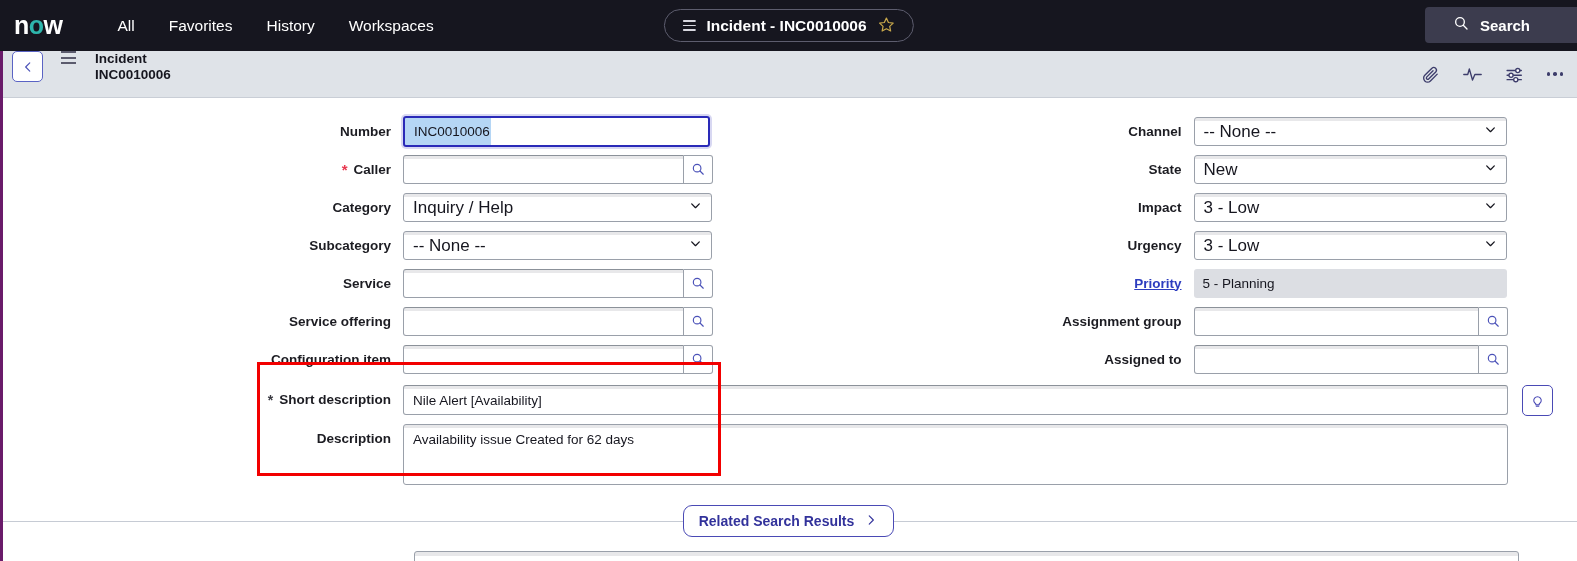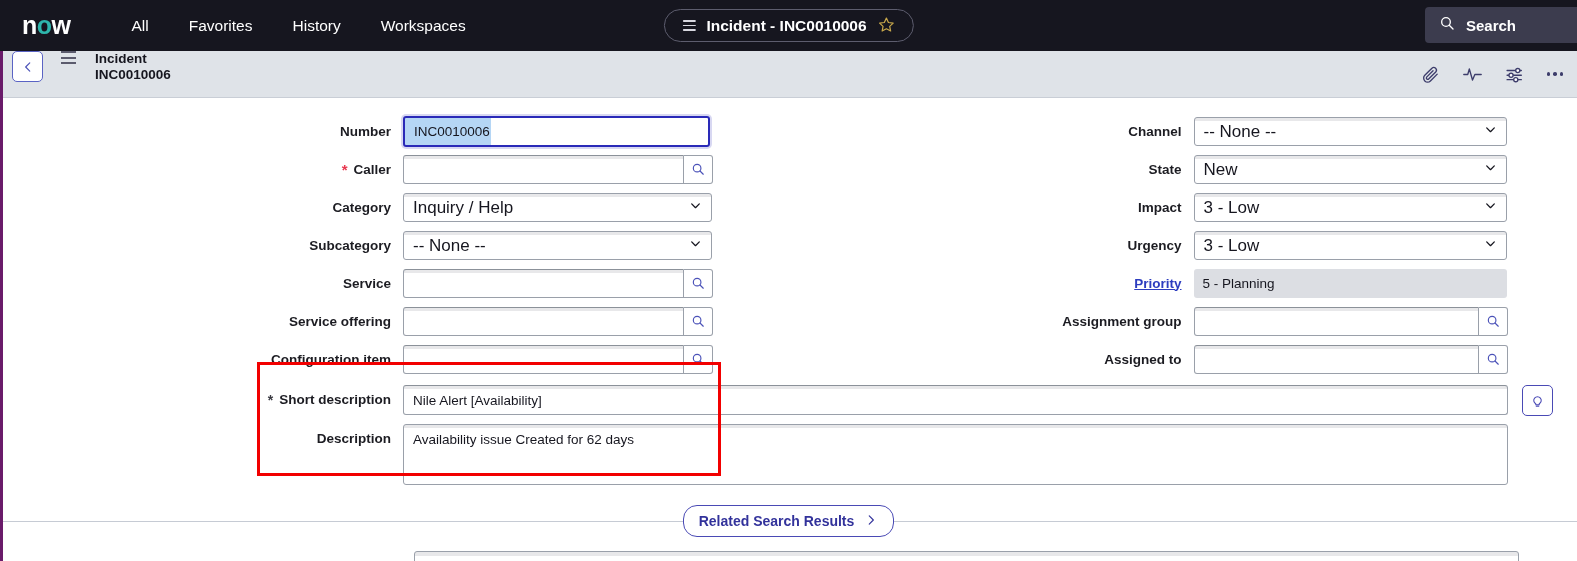--- a/index.html
+++ b/index.html
@@ -15,22 +15,22 @@
     position: relative;
     height: 51px;
     background: #16161f;
     display: flex;
     align-items: center;
     color: #ffffff;
   }
   .topbar-left {
     display: flex;
     align-items: center;
-    gap: 6px;
-    padding-left: 22px;
+    gap: 0px;
+    padding-left: 14px;
   }
   .logo {
     font-size: 25px;
     font-weight: 700;
     letter-spacing: -0.5px;
     line-height: 1;
     margin-right: 38px;
     user-select: none;
   }
   .logo .logo-o { color: #2eb6ac; }
@@ -86,21 +86,21 @@
     right: 0px;
     top: 7px;
   }
   .search-box {
     display: flex;
     align-items: center;
     gap: 11px;
     background: #3c3c4e;
     height: 36px;
     width: 152px;
-    padding: 0 14px;
+    padding: 0 28px;
     border-radius: 4px 0 0 4px;
   }
   .search-box .mag { flex: none; }
   .search-box .search-label {
     font-size: 15px;
     font-weight: 700;
     color: #ffffff;
   }
 
   
@@ -303,21 +303,21 @@
     top: 50%;
     height: 1px;
     background: #c6cbd4;
   }
   .rsr-line.l { left: 0px; right: 50%; margin-right: 95px; }
   .rsr-line.r { right: 0px; left: 50%; margin-left: 95px; }
   .rsr-btn {
     position: relative;
     display: flex; gap: 10px;
     border: 1px solid #4a4ab5;
-    border-radius: 14px;
+    border-radius: 9px;
     background: #ffffff;
     padding: 7px 15px;
     cursor: pointer;
     z-index: 2;
   }
   .rsr-btn span {
     font-size: 14px; font-weight: 700; color: #32329b;
     white-space: nowrap;
   }
 

